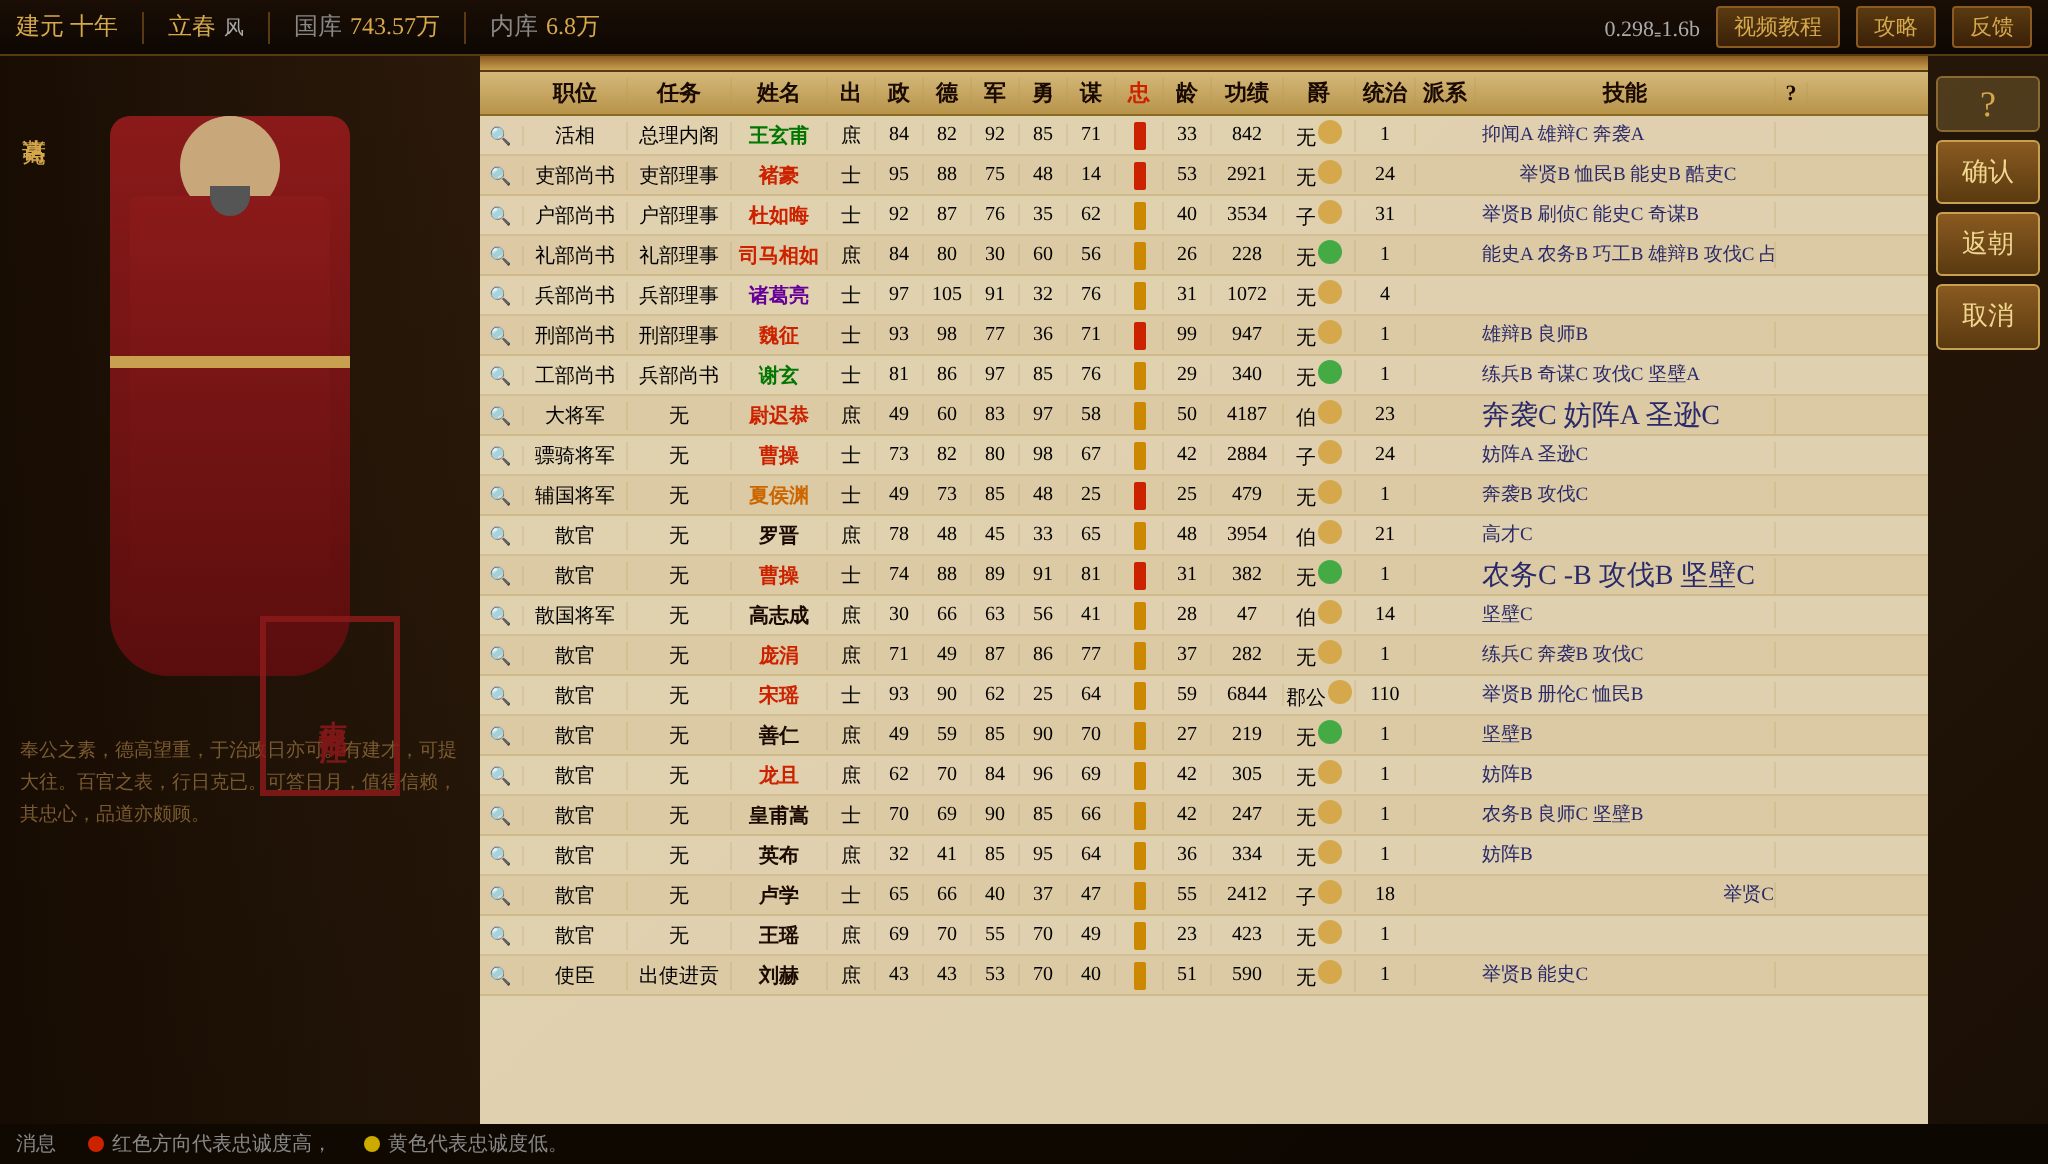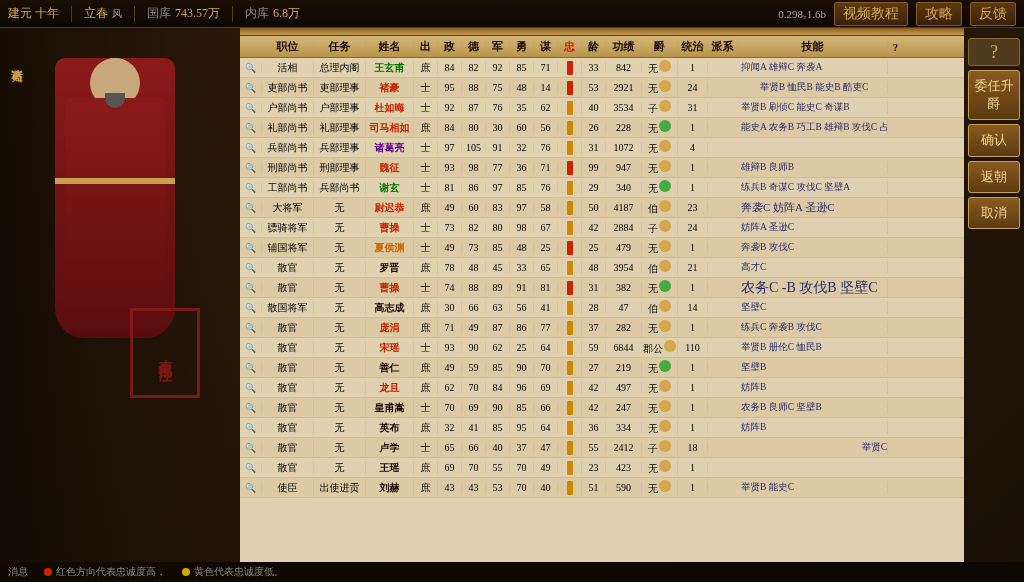--- a/index.html
+++ b/index.html
@@ -42,21 +42,21 @@
     .top-bar-right {
       margin-left: auto;
       display: flex;
       align-items: center;
       gap: 8px;
     }
     .btn-small {
       background: linear-gradient(to bottom, #5a3a10, #3a2008);
       border: 1px solid #8a5a20;
       color: #d4a84b;
-      font-size: 14px;
+      font-size: 11px;
       padding: 2px 8px;
       cursor: pointer;
       border-radius: 2px;
     }
     .top-stat { color: #aaa; font-size: 11px; }
 
     
     .left-panel {
       position: absolute;
       top: 28px; left: 0;
@@ -291,20 +291,23 @@
       <div style="position:absolute;top:120px;left:0;right:0;height:6px;background:#c8a050;"></div>
 
       <div style="position:absolute;top:35px;left:50%;transform:translateX(-50%);width:20px;height:15px;background:#555;border-radius:0 0 10px 10px;"></div>
     </div>
   </div>
 
   <div style="position:absolute;top:32px;left:8px;color:#d4a84b;font-size:12px;writing-mode:vertical-rl;">
     <span>诸葛亮</span>
   </div>
 
+  <div style="position:absolute;top:340px;left:10px;color:#7a5a30;font-size:9.5px;line-height:1.7;width:220px;">
+    <span>奉公之素，德高望重，于治政日亦可。有建才，可提大往。百官之表，行日克已。可答日月，值得信赖，其忠心，品道亦颇顾。</span>
+  </div>
 
   <div class="stamp">
     <span style="writing-mode:vertical-rl;font-size:14px;font-weight:bold;color:#8b1a1a;letter-spacing:2px;">吏部批注</span>
   </div>
 </div>
 
 <div class="main-area">
   <div class="scroll-top"></div>
 
   <div class="table-header">
@@ -504,21 +507,21 @@
     <div class="td col-zhong" style="padding:0 2px;">
       <div style="width:6px;height:14px;background:#cc8800;border-radius:1px;margin:0 auto;"></div>
     </div>
     <div class="td col-lun" style="font-size:10px;">50</div>
     <div class="td col-gongxun" style="font-size:10px;">4187</div>
     <div class="td col-jue" style="font-size:10px;">
       伯<span style="display:inline-block;width:12px;height:12px;border-radius:50%;background:#d4a84b;font-size:8px;color:#fff;text-align:center;line-height:12px;margin-left:1px;"></span>
     </div>
     <div class="td col-tongzhi" style="font-size:10px;">23</div>
     <div class="td col-paixi" style="font-size:10px;"></div>
-    <div class="td col-jineng" style="font-size:11px;text-align:left;padding-left:3px;color:#2a2a6a;">奔袭C 妨阵A 圣逊C</div>
+    <div class="td col-jineng" style="font-size:14px;text-align:left;padding-left:3px;color:#2a2a6a;">奔袭C 妨阵A 圣逊C</div>
   </div>
       <div class="table-row">
     <div class="td col-search" style="cursor:pointer;font-size:9px;color:#555;">🔍</div>
     <div class="td col-zhiwei" style="font-size:10px;">骠骑将军</div>
     <div class="td col-renwu" style="font-size:10px;">无</div>
     <div class="td col-xingming" style="color:#cc2200;cursor:pointer;font-size:10px;font-weight:bold;">曹操</div>
     <div class="td col-chu" style="font-size:10px;">士</div>
     <div class="td col-zheng" style="font-size:10px;">73</div>
     <div class="td col-de" style="font-size:10px;">82</div>
     <div class="td col-jun" style="font-size:10px;">80</div>
@@ -705,21 +708,21 @@
     <div class="td col-chu" style="font-size:10px;">庶</div>
     <div class="td col-zheng" style="font-size:10px;">62</div>
     <div class="td col-de" style="font-size:10px;">70</div>
     <div class="td col-jun" style="font-size:10px;">84</div>
     <div class="td col-yong" style="font-size:10px;">96</div>
     <div class="td col-mo" style="font-size:10px;">69</div>
     <div class="td col-zhong" style="padding:0 2px;">
       <div style="width:6px;height:14px;background:#cc8800;border-radius:1px;margin:0 auto;"></div>
     </div>
     <div class="td col-lun" style="font-size:10px;">42</div>
-    <div class="td col-gongxun" style="font-size:10px;">497</div>
+    <div class="td col-gongxun" style="font-size:10px;">305</div>
     <div class="td col-jue" style="font-size:10px;">
       无<span style="display:inline-block;width:12px;height:12px;border-radius:50%;background:#d4a84b;font-size:8px;color:#fff;text-align:center;line-height:12px;margin-left:1px;"></span>
     </div>
     <div class="td col-tongzhi" style="font-size:10px;">1</div>
     <div class="td col-paixi" style="font-size:10px;"></div>
     <div class="td col-jineng" style="font-size:9.5px;text-align:left;padding-left:3px;color:#2a2a6a;">妨阵B</div>
   </div>
       <div class="table-row">
     <div class="td col-search" style="cursor:pointer;font-size:9px;color:#555;">🔍</div>
     <div class="td col-zhiwei" style="font-size:10px;">散官</div>
@@ -836,23 +839,20 @@
     <div class="td col-jineng" style="font-size:9.5px;text-align:left;padding-left:3px;color:#2a2a6a;">举贤B 能史C</div>
   </div>
     </div>
 </div>
 
 <div class="right-panel">
   <div class="right-btn-q">
     <span>?</span>
   </div>
   <div class="right-btn">
-    <span>委任升爵</span>
-  </div>
-  <div class="right-btn">
     <span>确认</span>
   </div>
   <div class="right-btn">
     <span>返朝</span>
   </div>
   <div class="right-btn">
     <span>取消</span>
   </div>
 </div>
 

